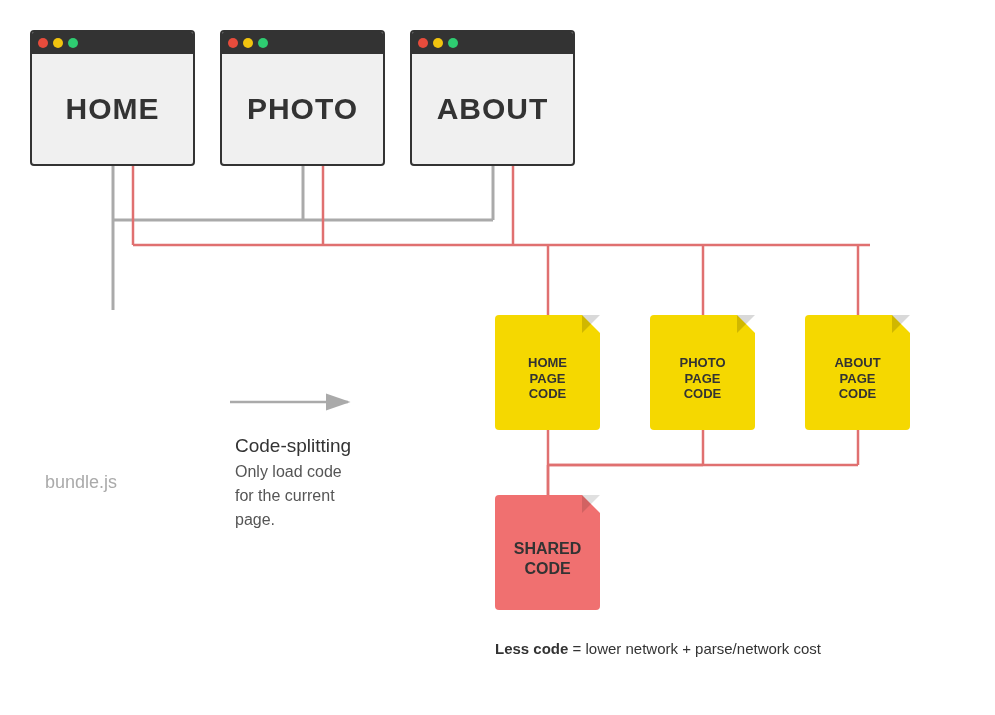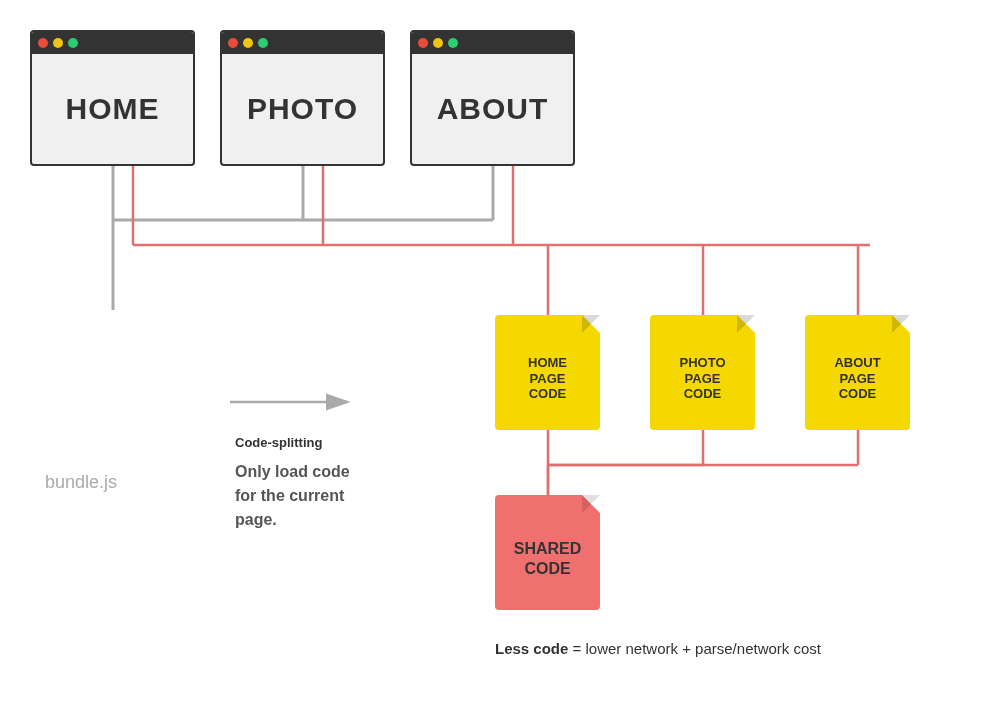--- a/index.html
+++ b/index.html
@@ -161,22 +161,22 @@
     
     .label-bundlejs {
       position: absolute;
       font-size: 18px;
       color: #aaa;
       font-style: normal;
     }
 
     .label-codesplitting {
       position: absolute;
-      font-size: 13px;
-      font-weight: 700;
+      font-size: 19px;
+      font-weight: 400;
       color: #333;
     }
 
     .label-description {
       position: absolute;
       font-size: 16px;
       color: #555;
       line-height: 1.5;
     }
 
@@ -283,21 +283,21 @@
         <marker id="arrowhead" markerWidth="10" markerHeight="7" refX="9" refY="3.5" orient="auto">
           <polygon points="0 0, 10 3.5, 0 7" fill="#aaa"></polygon>
         </marker>
       </defs>
       <line x1="0" y1="12" x2="118" y2="12" stroke="#aaa" stroke-width="2.5" marker-end="url(#arrowhead)"></line>
     </svg>
   </div>
 
   <div class="label-codesplitting" style="left:235px; top:435px;">Code-splitting</div>
 
-  <div class="label-description" style="left:235px; top:460px;font-weight:bold;">
+  <div class="label-description" style="left:235px; top:460px;">
     Only load code<br>for the current<br>page.
   </div>
 
   <div class="file-small" style="left:495px; top:315px;">
     <div class="file-small-corner2"></div>
     <div class="file-small-corner"></div>
     <div style="display:flex; align-items:center; justify-content:center; height:100%; padding-top:12px;">
       <div class="file-small-text">HOME<br>PAGE<br>CODE</div>
     </div>
   </div>

